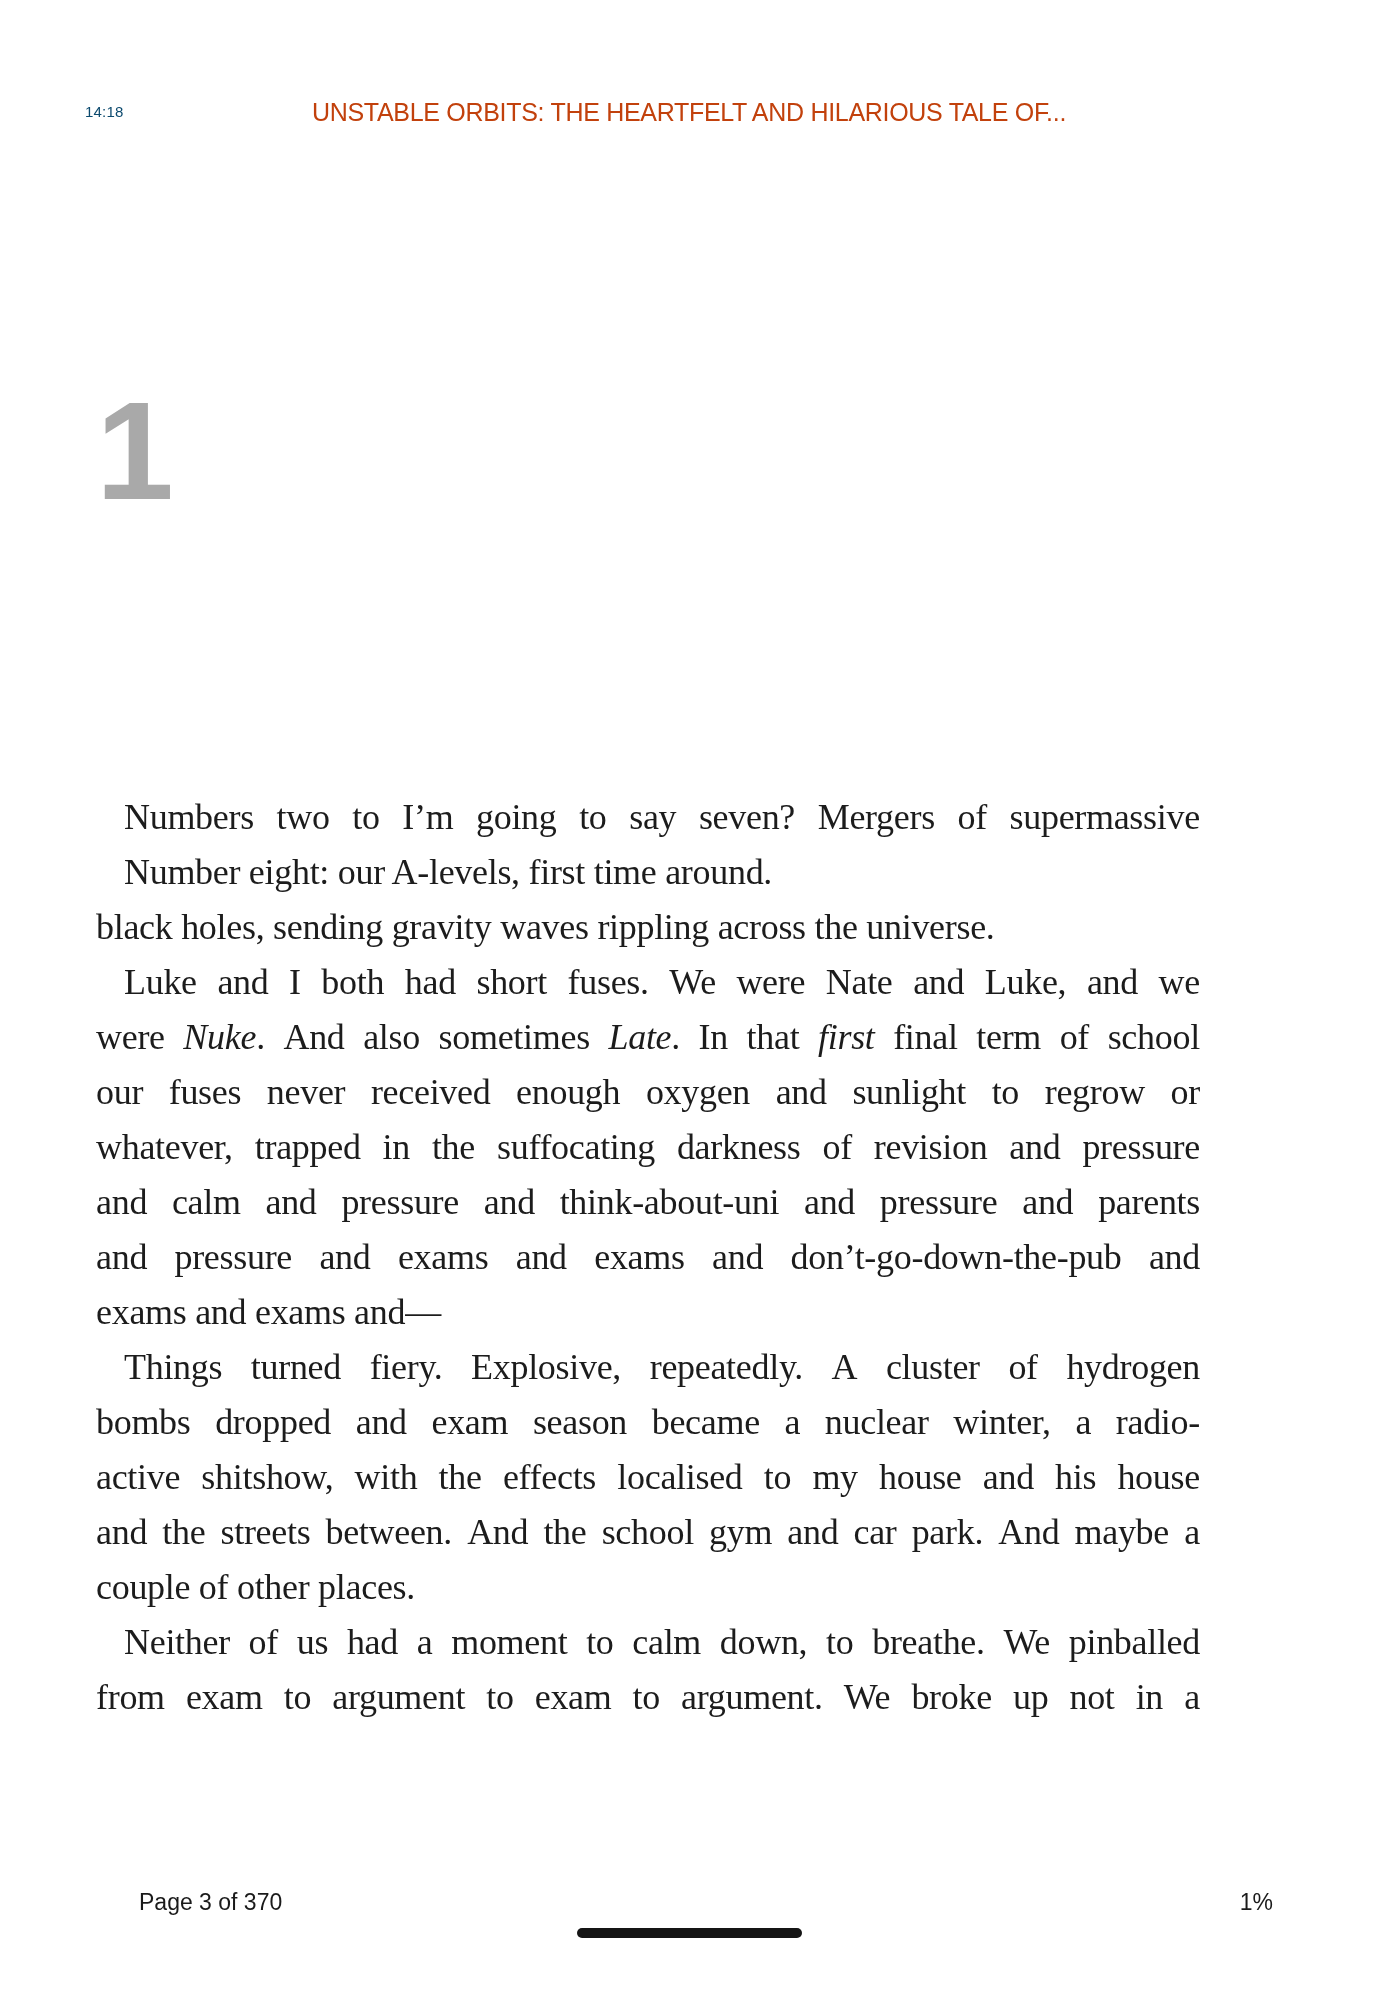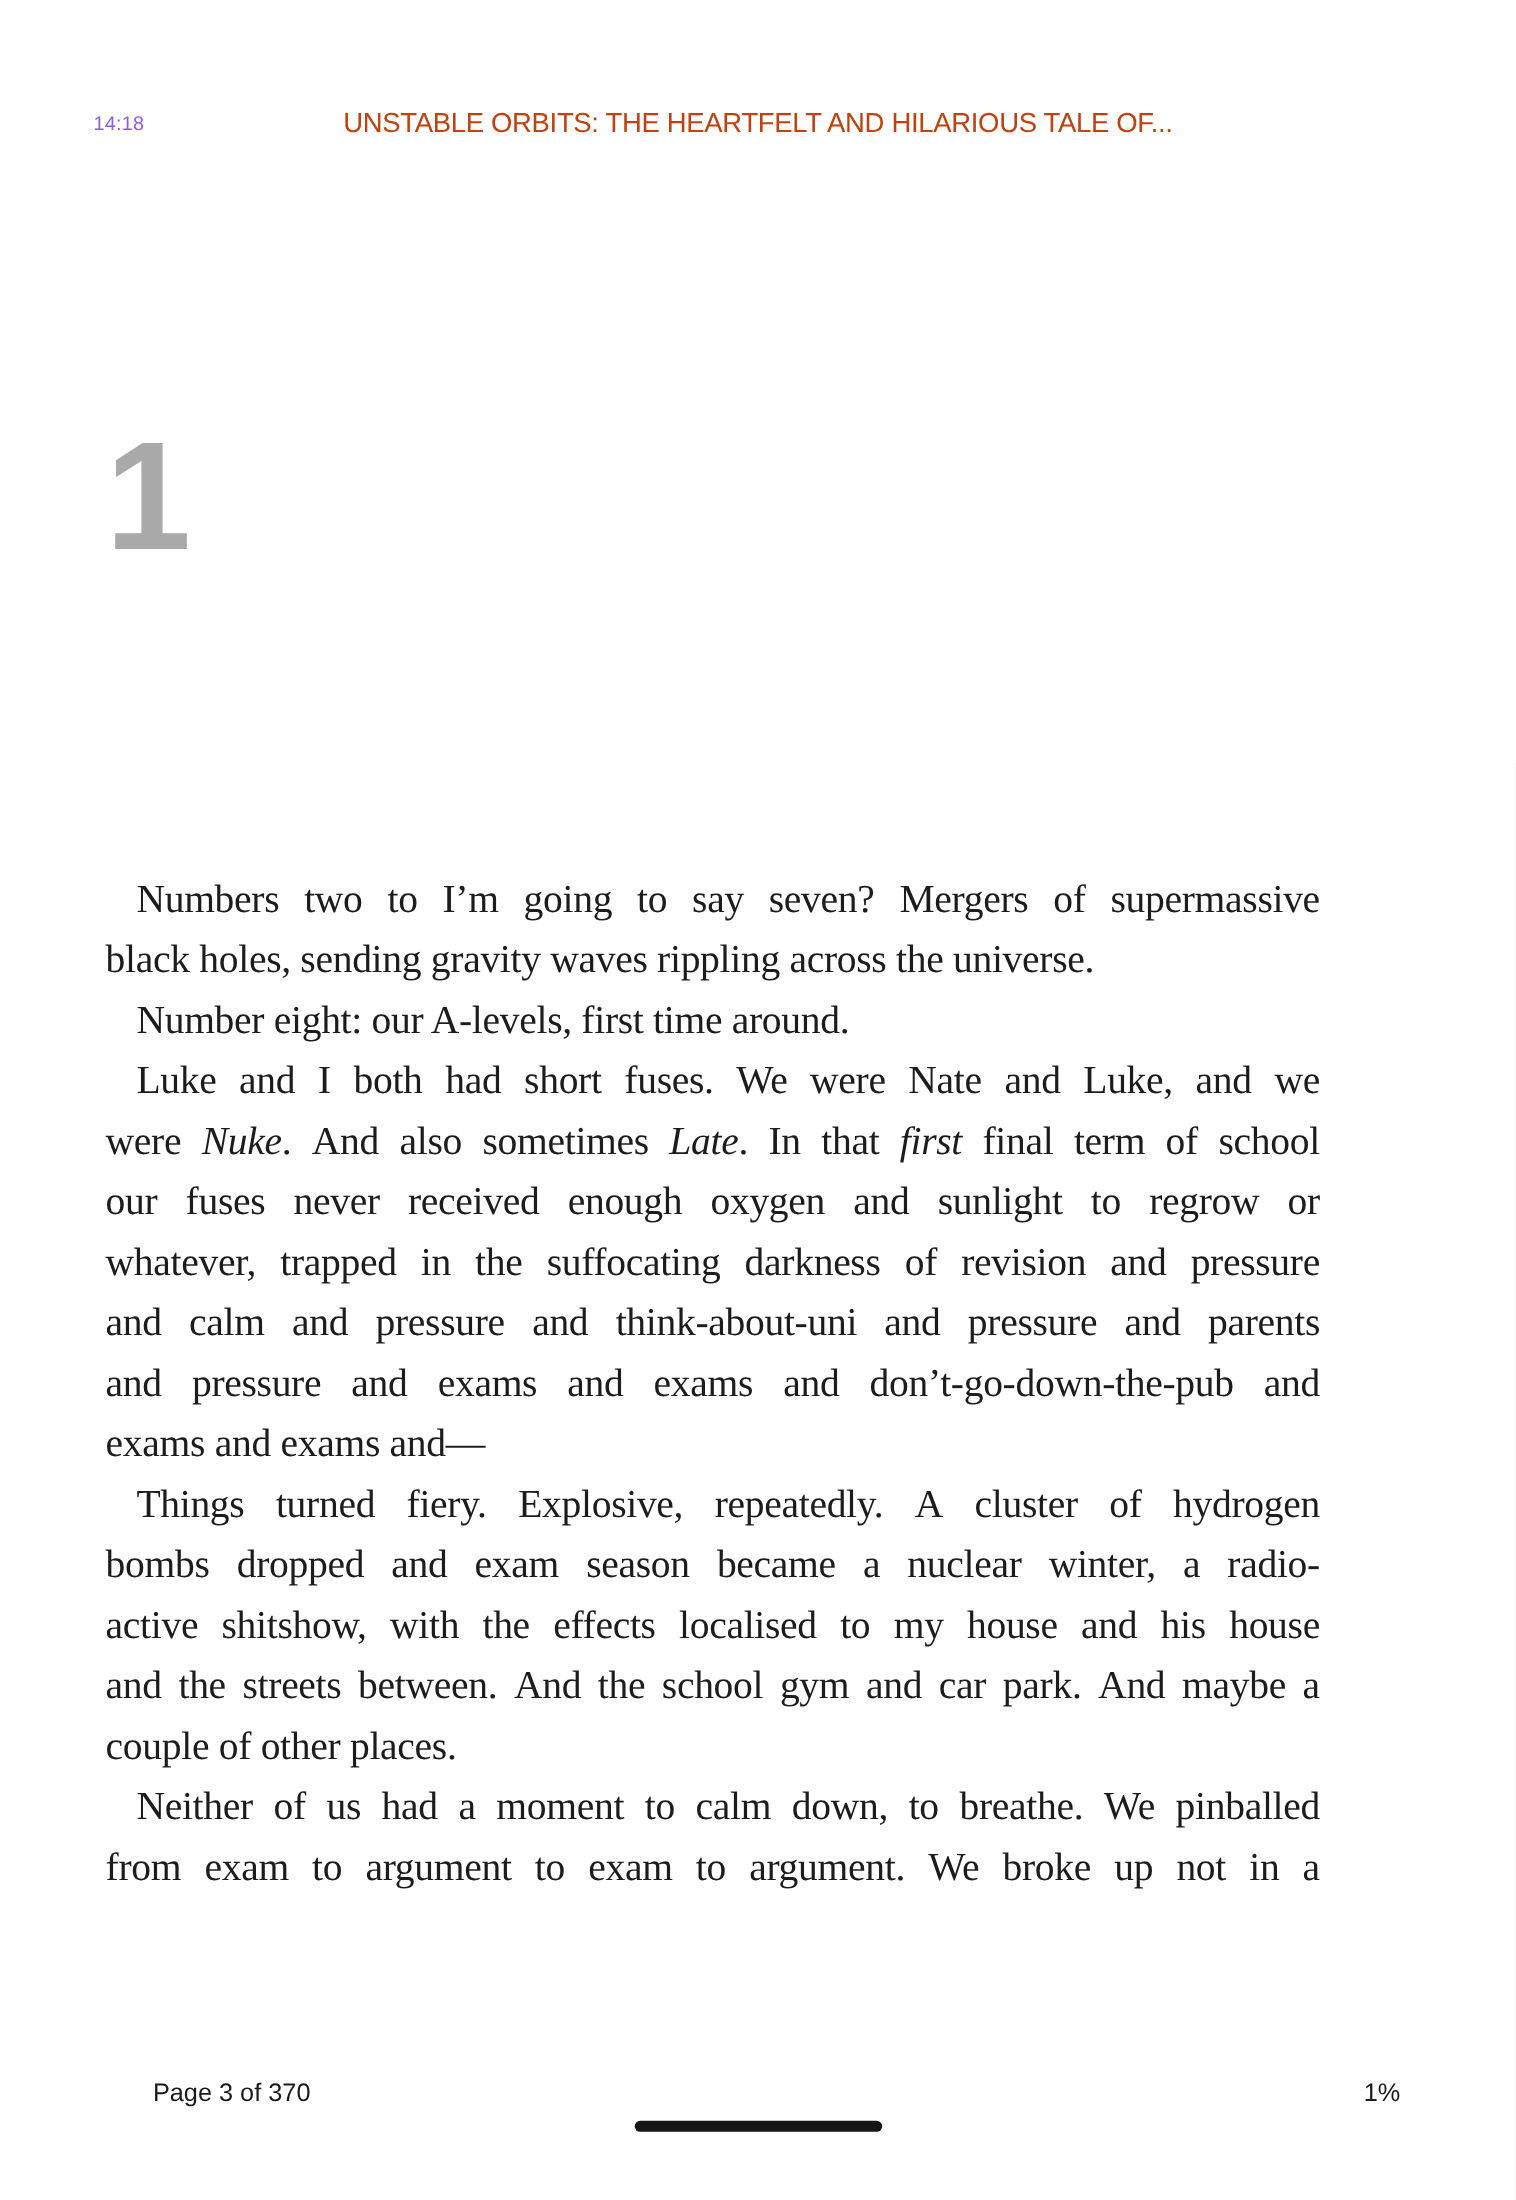--- a/index.html
+++ b/index.html
@@ -12,21 +12,21 @@
     font-family:"Liberation Sans", sans-serif;
     color:#1a1a1a;
   }
   
   .topbar {
     position:absolute; left:0; right:0; top:96px; height:32px;
     line-height:32px;
   }
   .time {
     position:absolute; left:85px; top:0;
-    font-size:18px; letter-spacing:0.2px; color:#8b5cf6;
+    font-size:15px; letter-spacing:0.2px; color:#0c4a6e;
   }
   .book-header {
     text-align:center;
     font-size:25px; letter-spacing:-0.3px; color:#c2410c;
     white-space:nowrap;
   }
   
   .chapter-number {
     position:absolute; left:96px; top:381px;
     font-size:140px; line-height:140px; font-weight:700;
@@ -82,22 +82,22 @@
         <span>to</span>
         <span>I’m</span>
         <span>going</span>
         <span>to</span>
         <span>say</span>
         <span>seven?</span>
         <span>Mergers</span>
         <span>of</span>
         <span>supermassive</span>
       </div>
+      <div class="line ind">Number eight: our A-levels, first time around.</div>
       <div class="line">black holes, sending gravity waves rippling across the universe.</div>
-      <div class="line ind">Number eight: our A-levels, first time around.</div>
       <div class="line j ind">
         <span>Luke</span>
         <span>and</span>
         <span>I</span>
         <span>both</span>
         <span>had</span>
         <span>short</span>
         <span>fuses.</span>
         <span>We</span>
         <span>were</span>

